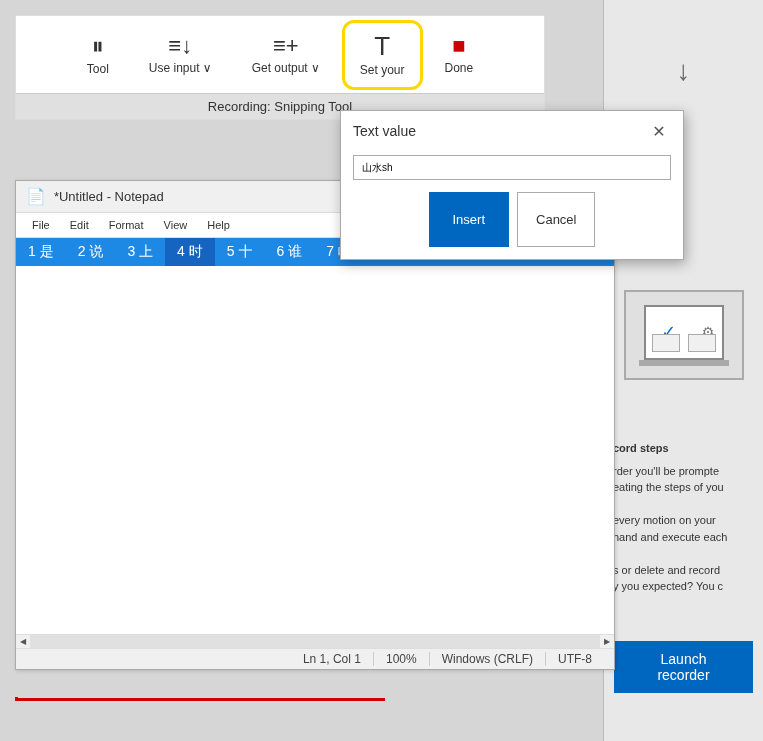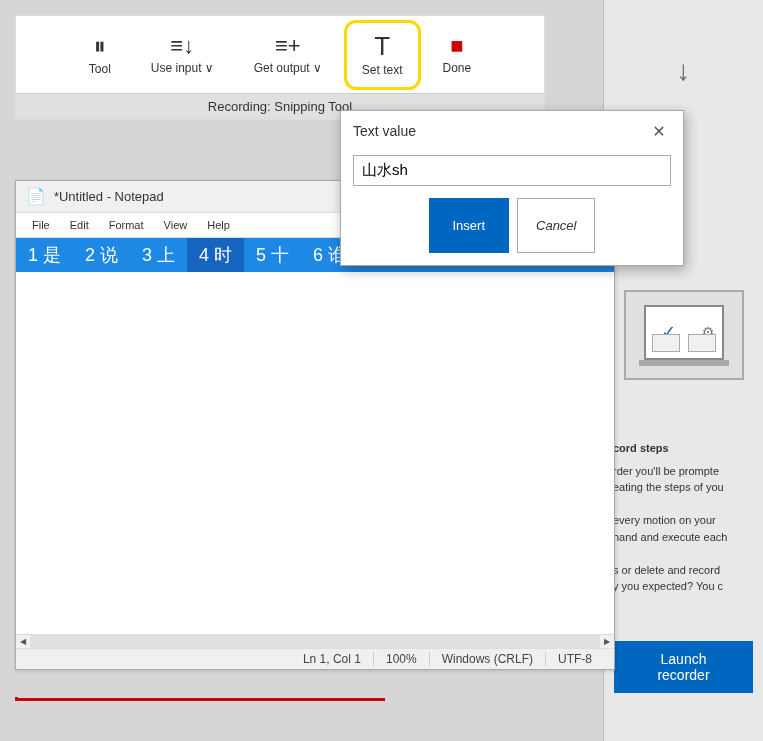--- a/index.html
+++ b/index.html
@@ -147,21 +147,21 @@
     }
 
     .dialog-body {
       padding: 4px 12px 12px;
     }
 
     .dialog-input {
       width: 100%;
       border: 1px solid #aaa;
       padding: 6px 8px;
-      font-size: 15px;
+      font-size: 10px;
       outline: none;
       margin-bottom: 12px;
     }
 
     .dialog-buttons {
       display: flex;
       gap: 8px;
       justify-content: center;
     }
 
@@ -174,21 +174,20 @@
       cursor: pointer;
     }
 
     .btn-cancel {
       background: white;
       color: #333;
       border: 1px solid #aaa;
       padding: 6px 18px;
       font-size: 13px;
       cursor: pointer;
-      font-style: italic;
     }
 
     
     .notepad {
       position: absolute;
       top: 180px;
       left: 15px;
       width: 600px;
       height: 490px;
       background: white;
@@ -226,21 +225,21 @@
       padding: 2px 8px;
       cursor: pointer;
       color: #333;
     }
 
     
     .ime-bar {
       display: flex;
       background: #1e88e5;
       color: white;
-      font-size: 18px;
+      font-size: 14px;
       overflow: hidden;
     }
 
     .ime-item {
       padding: 5px 12px;
       cursor: pointer;
       white-space: nowrap;
     }
 
     .ime-item.active {
@@ -432,21 +431,21 @@
     </button>
 
     <button class="toolbar-btn">
       <span class="icon" style="font-size:22px;">≡+</span>
       <span><span>Get output</span> ∨</span>
     </button>
 
     <button class="toolbar-btn set-text-highlighted">
       <div class="set-text-circle"></div>
       <span class="icon" style="font-size:26px;">T</span>
-      <span>Set text</span>
+      <span>Set your</span>
     </button>
 
     <button class="toolbar-btn">
       <span class="icon" style="font-size:22px;color:#cc0000;">■</span>
       <span>Done</span>
     </button>
   </div>
 
   <div class="toolbar-recording">
     <span>Recording: Snipping Tool</span>

